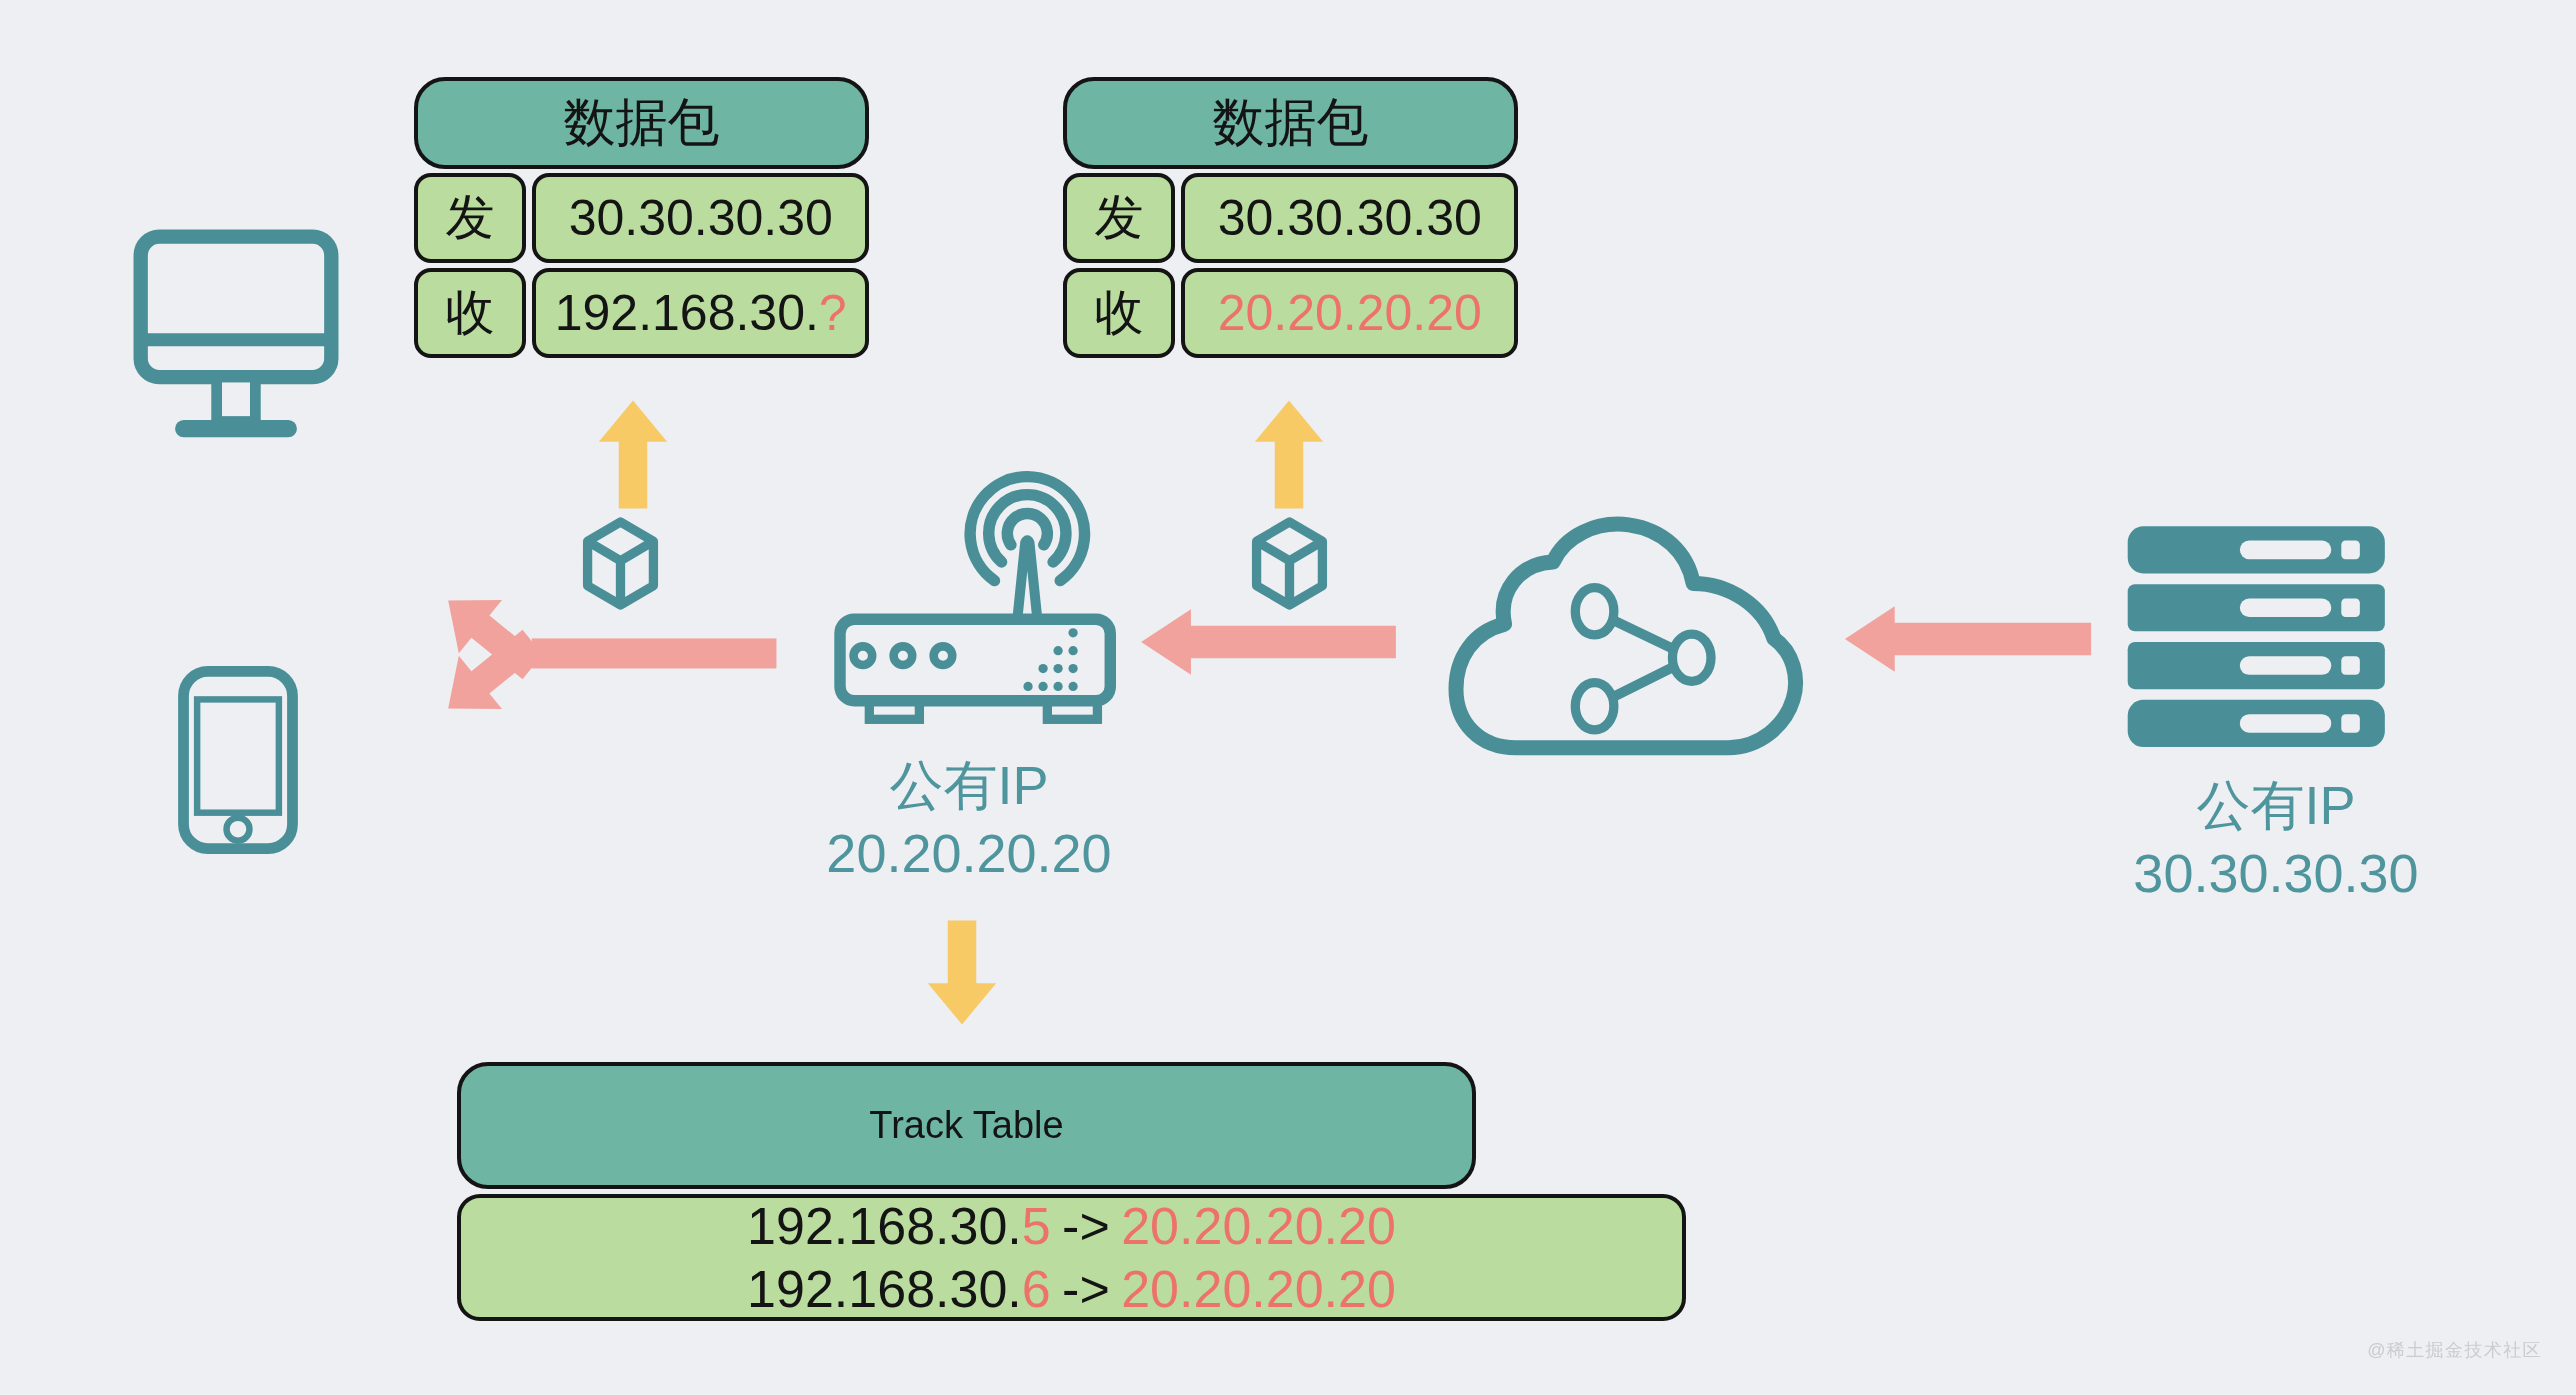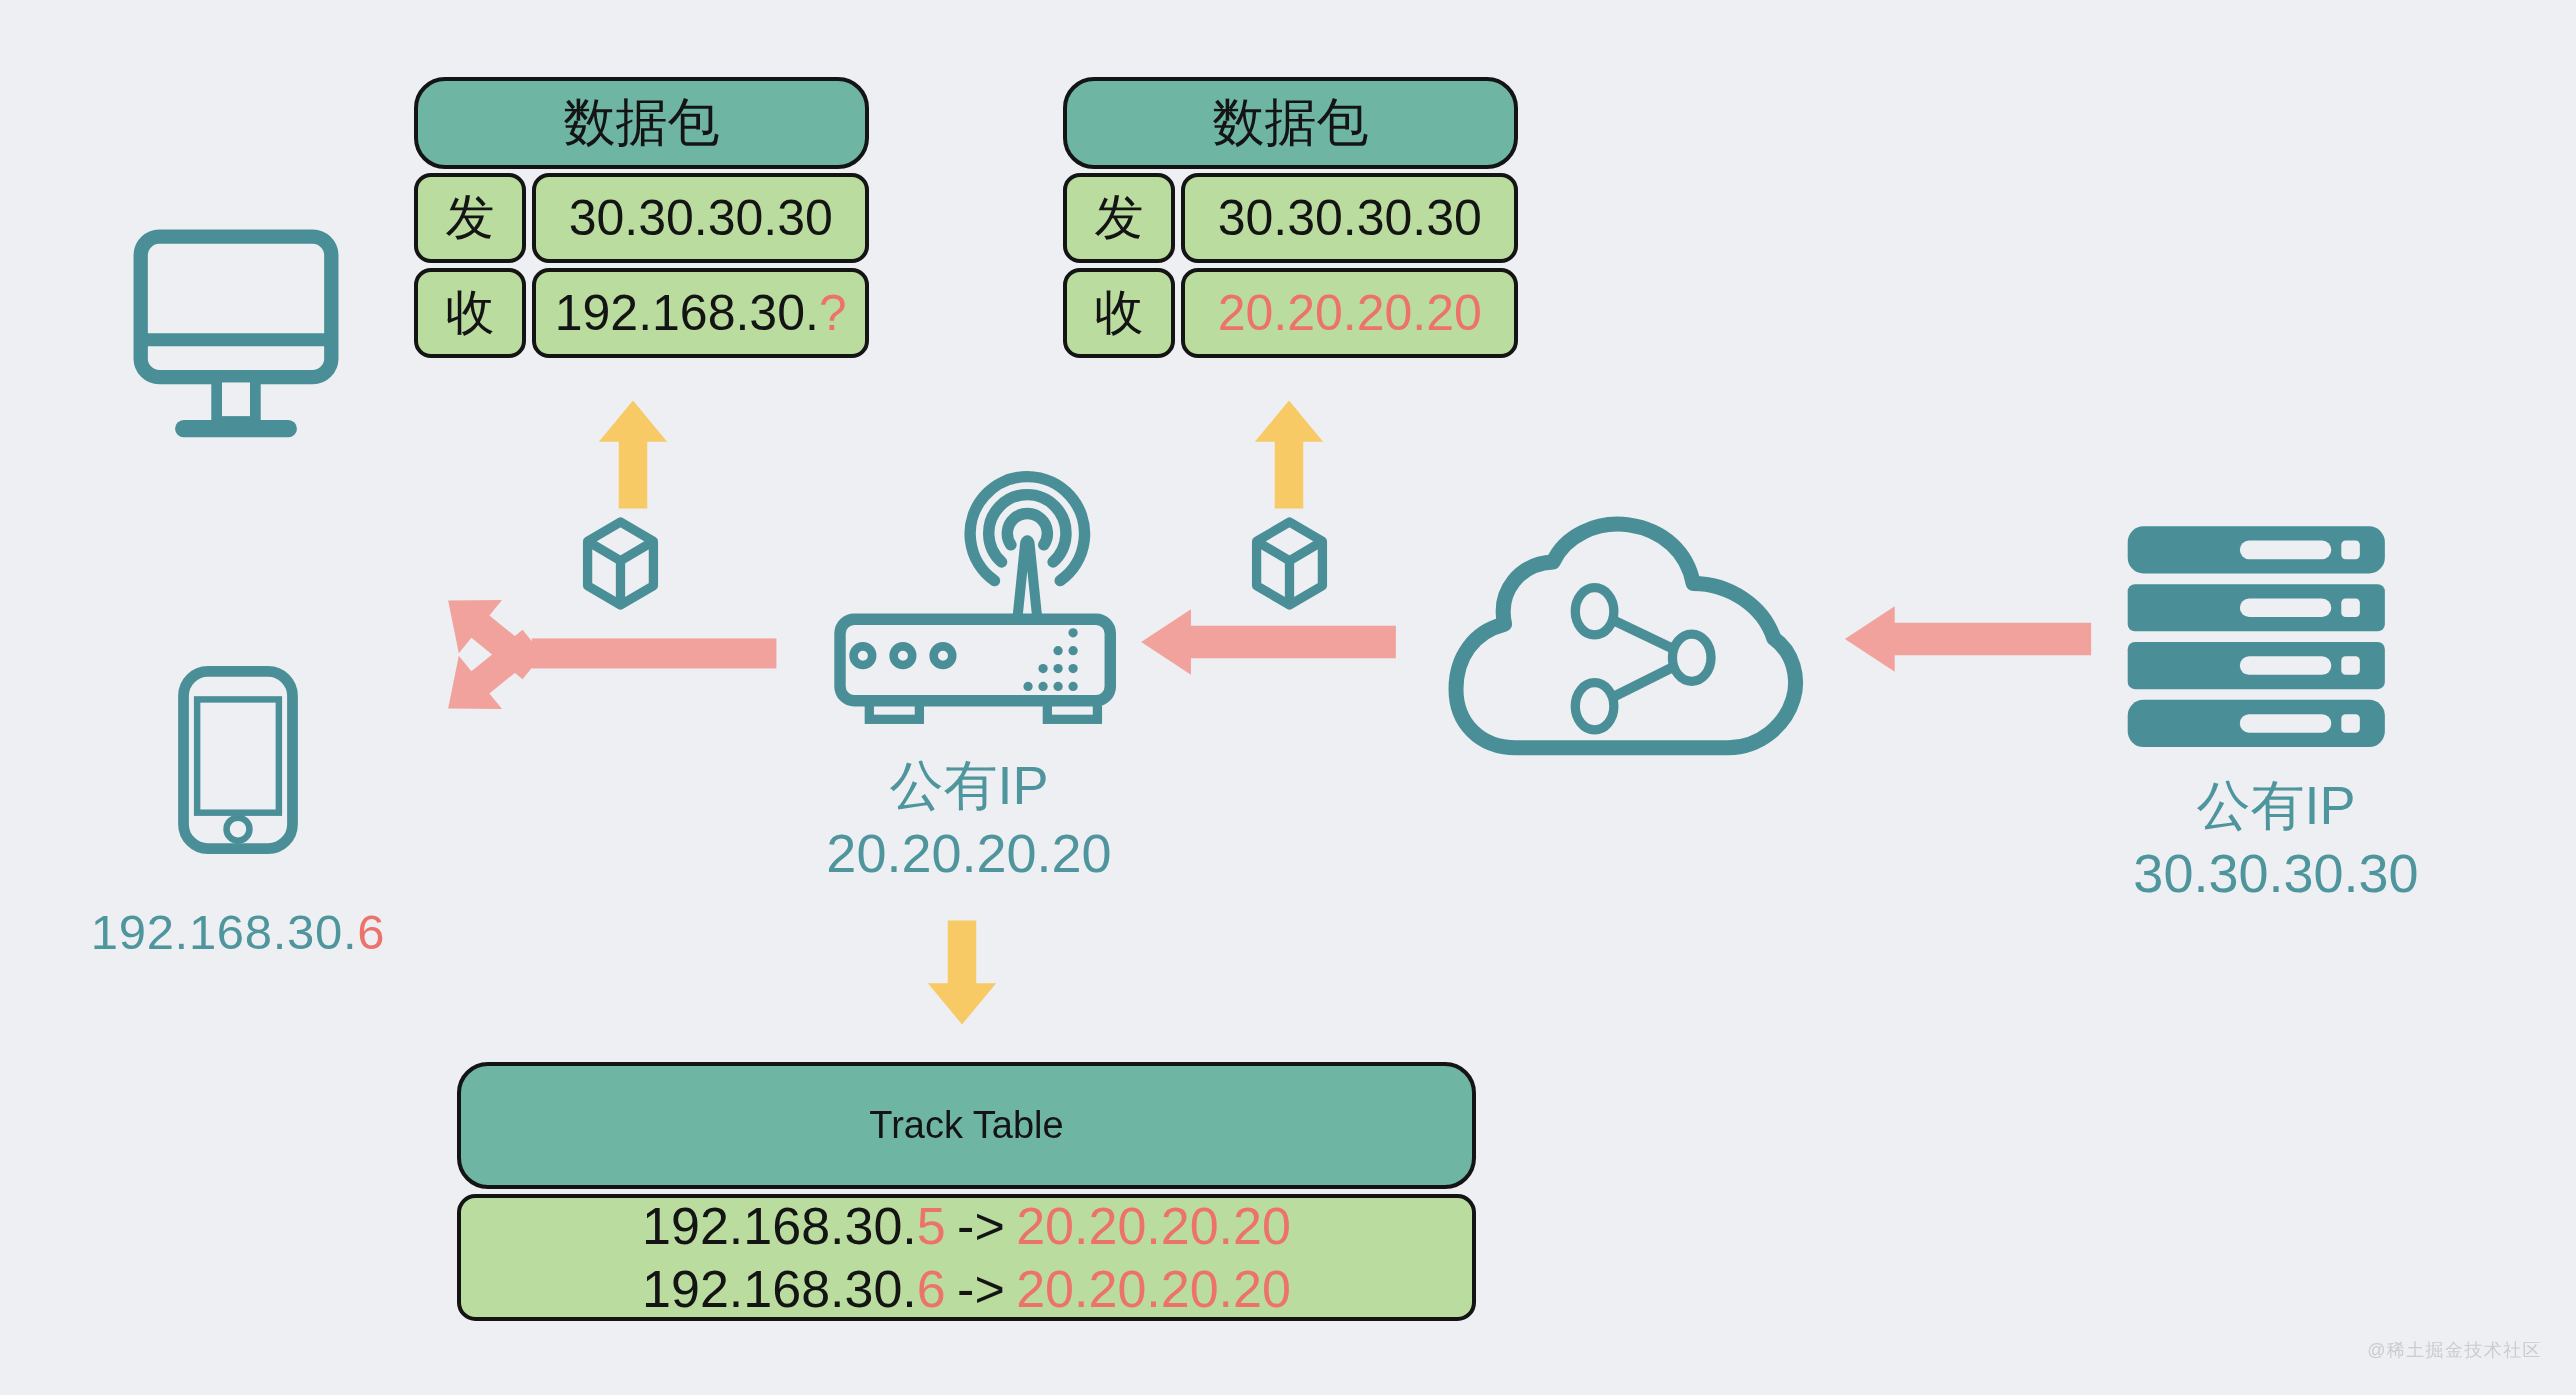--- a/index.html
+++ b/index.html
@@ -71,21 +71,20 @@
     <line x1="14" y1="156" x2="276" y2="156" stroke="#4a8f98" stroke-width="18"></line>
     <rect x="118" y="208" width="54" height="62" fill="#edeff2" stroke="#4a8f98" stroke-width="15"></rect>
     <rect x="60" y="268" width="170" height="24" rx="12" fill="#4a8f98"></rect>
   </svg>
 
   <svg class="abs" style="left:177px;top:665px;" width="122" height="190" viewBox="0 0 170 265">
     <rect x="9" y="9" width="152" height="247" rx="34" fill="none" stroke="#4a8f98" stroke-width="15"></rect>
     <rect x="28" y="48" width="114" height="158" fill="none" stroke="#4a8f98" stroke-width="9"></rect>
     <circle cx="85" cy="229" r="16" fill="none" stroke="#4a8f98" stroke-width="9"></circle>
   </svg>
-  <div class="abs caption teal-text" style="left:20px;top:906px;width:436px;"><span>192.168.30.</span><span class="red">6</span></div>
 
   <svg class="abs" style="left:426px;top:581px;" width="354" height="147" viewBox="0 0 495 205">
     <g fill="#f2a29c">
       <polygon points="0,0 58,-48 58,-20 150,-20 150,20 58,20 58,48" transform="translate(31,27) rotate(39)"></polygon>
       <polygon points="0,0 58,-48 58,-20 150,-20 150,20 58,20 58,48" transform="translate(31,178) rotate(-39)"></polygon>
       <rect x="148" y="80" width="342" height="42"></rect>
     </g>
   </svg>
 
   <svg class="abs" style="left:596px;top:398px;" width="74" height="113" viewBox="0 0 104 158">
@@ -174,21 +173,21 @@
       <rect x="158" y="182" width="128" height="26" rx="13"></rect>
         <rect x="300" y="182" width="26" height="26" rx="6"></rect>
       <rect x="158" y="263" width="128" height="26" rx="13"></rect>
         <rect x="300" y="263" width="26" height="26" rx="6"></rect>
     </g>
   </svg>
   <div class="abs bigcap" style="left:2097px;top:777px;width:358px;">公有IP</div>
   <div class="abs bigcap" style="left:2097px;top:845px;width:358px;">30.30.30.30</div>
 
   <div class="abs tblhead" style="left:457px;top:1062px;width:1019px;height:127px;font-size:38px;">Track Table</div>
-  <div class="abs trackbody" style="left:457px;top:1194px;width:1019px;height:127px;">
+  <div class="abs trackbody" style="left:457px;top:1194px;width:1229px;height:127px;border-radius:23px;">
     <div class="trackrow">
       <span>192.168.30.</span><span class="red">5</span><span class="sep">-&gt;</span><span class="red">20.20.20.20</span>
     </div>
     <div class="trackrow">
       <span>192.168.30.</span><span class="red">6</span><span class="sep">-&gt;</span><span class="red">20.20.20.20</span>
     </div>
   </div>
 
   <div class="abs watermark" style="right:34px;top:1338px;">@稀土掘金技术社区</div>
 

